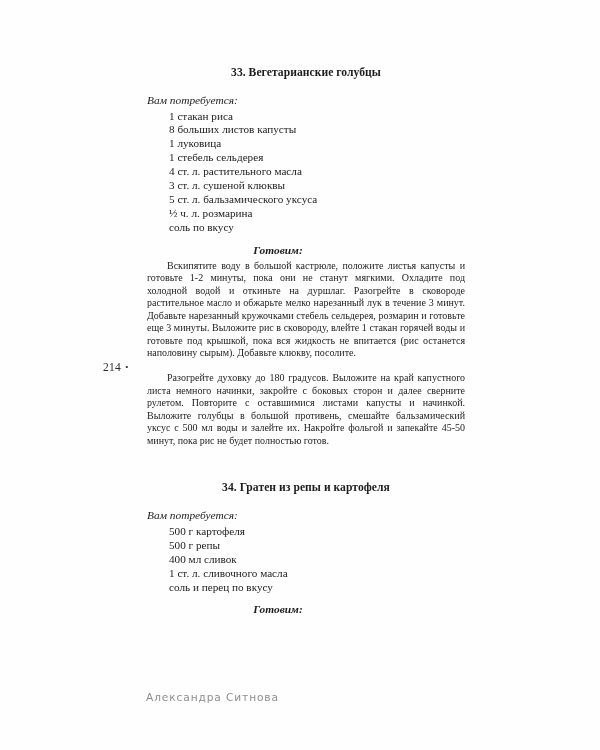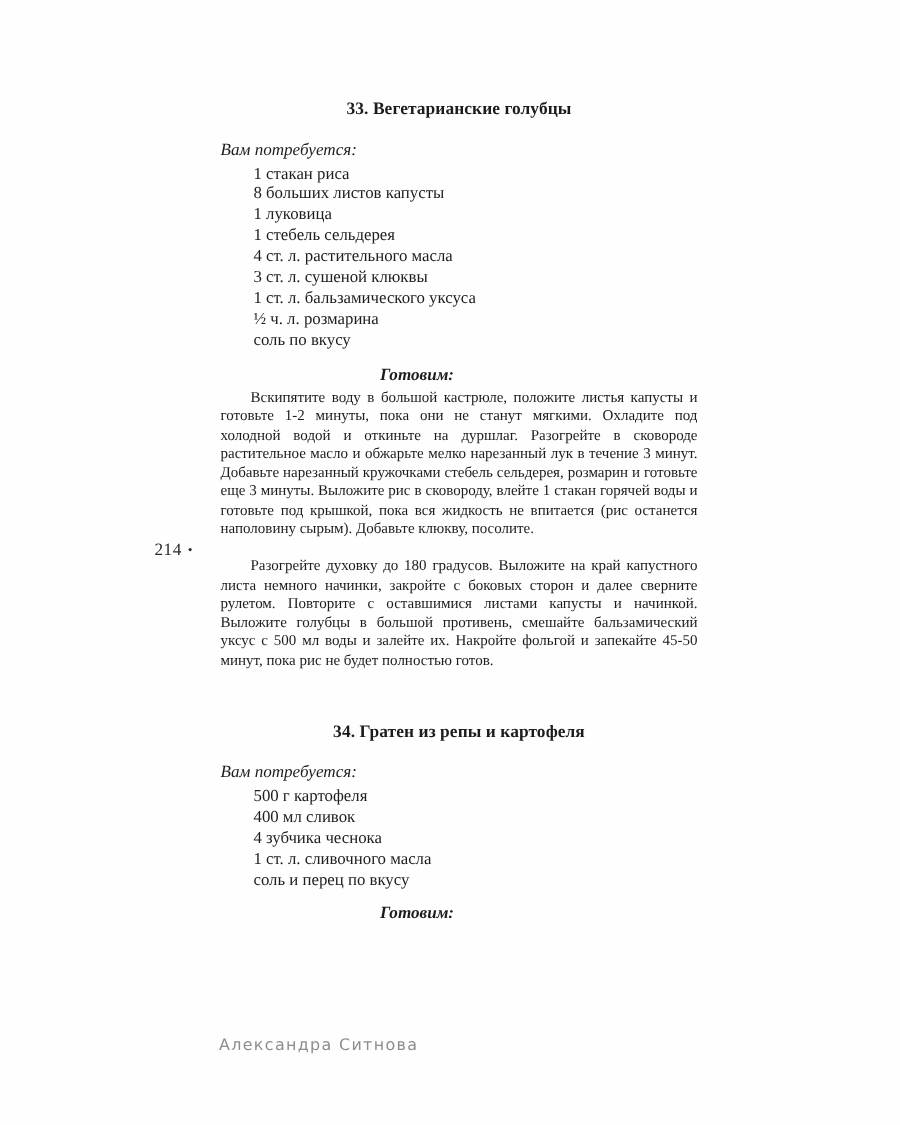--- a/index.html
+++ b/index.html
@@ -127,40 +127,40 @@
 
     <p class="need-label">Вам потребуется:</p>
 
     <ul class="ingredients">
       <li>1 стакан риса</li>
       <li>8 больших листов капусты</li>
       <li>1 луковица</li>
       <li>1 стебель сельдерея</li>
       <li>4 ст. л. растительного масла</li>
       <li>3 ст. л. сушеной клюквы</li>
-      <li>1 ст. л. бальзамического уксуса</li>
+      <li>5 ст. л. бальзамического уксуса</li>
       <li>½ ч. л. розмарина</li>
       <li>соль по вкусу</li>
     </ul>
 
     <p class="cook-label">Готовим:</p>
 
     <p class="para">Вскипятите воду в большой кастрюле, положите листья капусты и готовьте 1-2 минуты, пока они не станут мягкими. Охладите под холодной водой и откиньте на дуршлаг.  Разогрейте в сковороде растительное масло и обжарьте мелко нарезанный лук в течение 3 минут. Добавьте нарезанный кружочками стебель сельдерея, розмарин и готовьте еще 3 минуты. Выложите рис в сковороду, влейте 1 стакан горячей воды и готовьте под крышкой, пока вся жидкость не впитается (рис останется наполовину сырым). Добавьте клюкву, посолите.</p>
     <p class="para">Разогрейте духовку до 180 градусов. Выложите на край капустного листа немного начинки, закройте с боковых сторон и далее сверните рулетом. Повторите с оставшимися листами капусты и начинкой. Выложите голубцы в большой противень, смешайте бальзамический уксус с 500 мл воды и залейте их. Накройте фольгой и запекайте 45-50 минут, пока рис не будет полностью готов.</p>
 
     <div class="gap-between-recipes"></div>
 
     <h2 class="recipe-title">34. Гратен из репы и картофеля</h2>
 
     <p class="need-label">Вам потребуется:</p>
 
     <ul class="ingredients">
       <li>500 г картофеля</li>
+      <li>500 г репы</li>
       <li>400 мл сливок</li>
-      <li>4 зубчика чеснока</li>
       <li>1 ст. л. сливочного масла</li>
       <li>соль и перец по вкусу</li>
     </ul>
 
     <p class="cook-label">Готовим:</p>
 
 
   </div>
 
   <div class="footer">Александра Ситнова</div>

